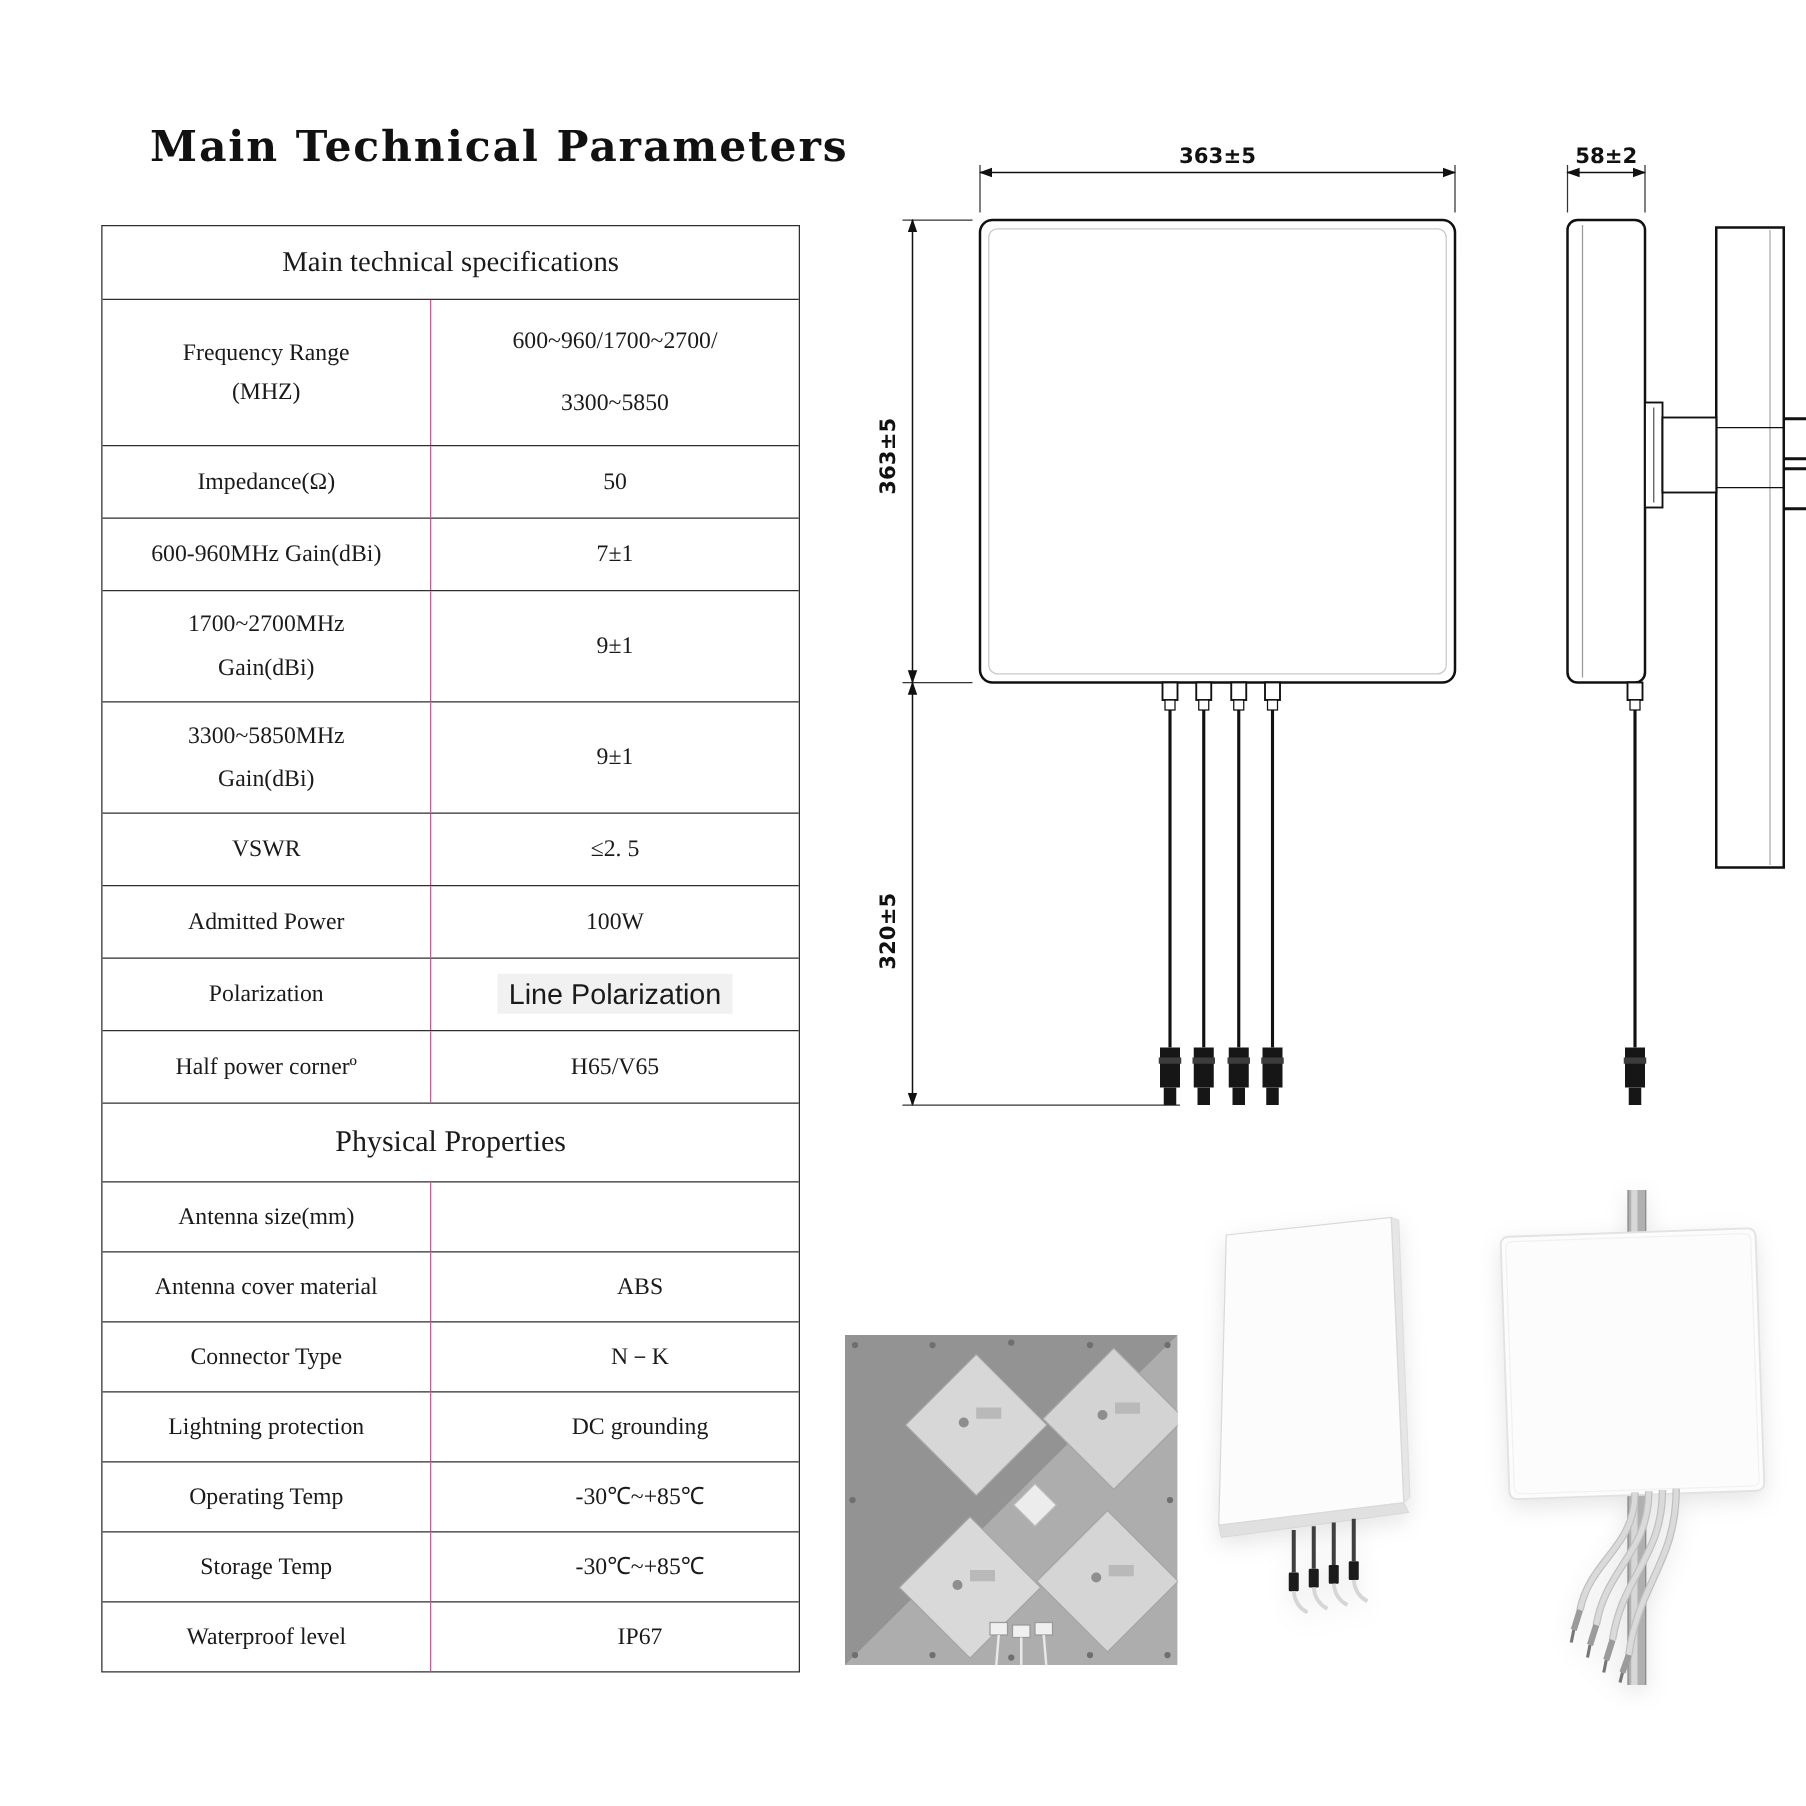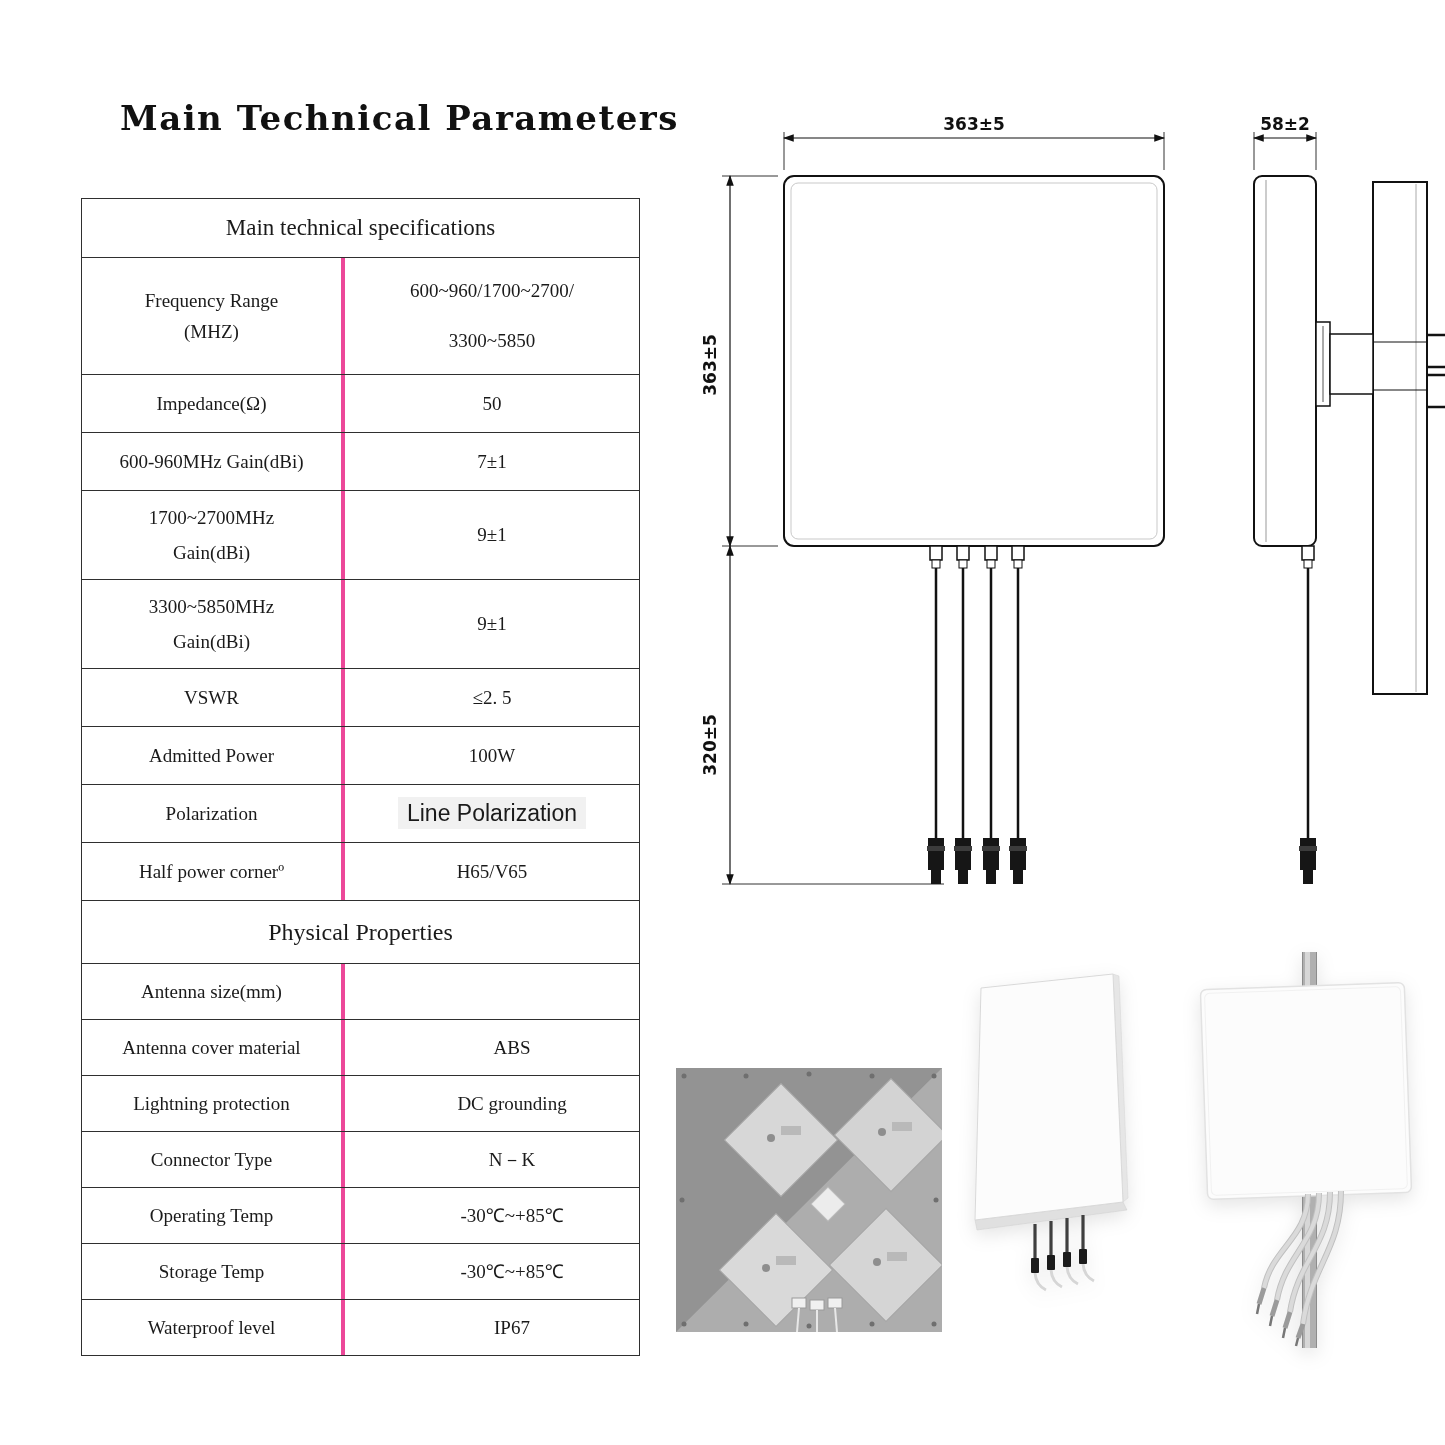--- a/index.html
+++ b/index.html
@@ -3,28 +3,28 @@
 <meta charset="utf-8">
 <style>
   html,body{margin:0;padding:0;background:#ffffff;}
   .page{position:relative;width:1445px;height:1445px;background:#fff;overflow:hidden;
         font-family:"Liberation Serif",serif;color:#1a1a1a;margin-left:36px;}
 
   .title{position:absolute;left:84px;top:98px;margin:0;font-size:34px;font-weight:700;
          letter-spacing:1.5px;color:#111;font-family:"DejaVu Serif","Liberation Serif",serif;}
 
   
-  .spec-table{position:absolute;left:45px;top:198px;width:557px;border:1.5px solid #2f2f2f;}
+  .spec-table{position:absolute;left:45px;top:180px;width:557px;border:1.5px solid #2f2f2f;}
   .thead{display:flex;align-items:center;justify-content:center;min-height:58px;font-size:23px;}
   .tsection{display:flex;align-items:center;justify-content:center;min-height:62px;font-size:24px;
             border-top:1px solid #2f2f2f;}
   .trow{display:flex;border-top:1px solid #2f2f2f;}
   .tcell{display:flex;flex-direction:column;justify-content:center;align-items:center;
          text-align:center;font-size:19px;line-height:1.35;padding:6px 10px;box-sizing:border-box;}
-  .lcell{width:263px;border-right:4px solid #ec4899;text-align:center;}
+  .lcell{width:263px;border-right:1px solid #ec4899;text-align:center;}
   .vcell{flex:1;}
   #rows-main .trow{min-height:57px;}
   #rows-main .trow.tall{min-height:88px;}
   #rows-main .trow.xtall{min-height:116px;}
   .tall .tcell{gap:9px;}
   .xtall .lcell{gap:5px;}
   .xtall .vcell{gap:24px;}
   #rows-phys .trow{min-height:55px;gap:40px;}
   .hlspan{font-family:"Liberation Sans",sans-serif;background:#f1f1f1;padding:3px 9px;font-size:23px;}
 
@@ -132,32 +132,32 @@
         <div class="trow">
           <div class="tcell lcell">
             <div>Antenna cover material</div>
           </div>
           <div class="tcell vcell">
             <div>ABS</div>
           </div>
         </div>
         <div class="trow">
           <div class="tcell lcell">
+            <div>Connector Type</div>
+          </div>
+          <div class="tcell vcell">
+            <div>N－K</div>
+          </div>
+        </div>
+        <div class="trow">
+          <div class="tcell lcell">
             <div>Lightning protection</div>
           </div>
           <div class="tcell vcell">
             <div>DC grounding</div>
-          </div>
-        </div>
-        <div class="trow">
-          <div class="tcell lcell">
-            <div>Connector Type</div>
-          </div>
-          <div class="tcell vcell">
-            <div>N－K</div>
           </div>
         </div>
         <div class="trow">
           <div class="tcell lcell">
             <div>Operating Temp</div>
           </div>
           <div class="tcell vcell">
             <div>-30℃~+85℃</div>
           </div>
         </div>

